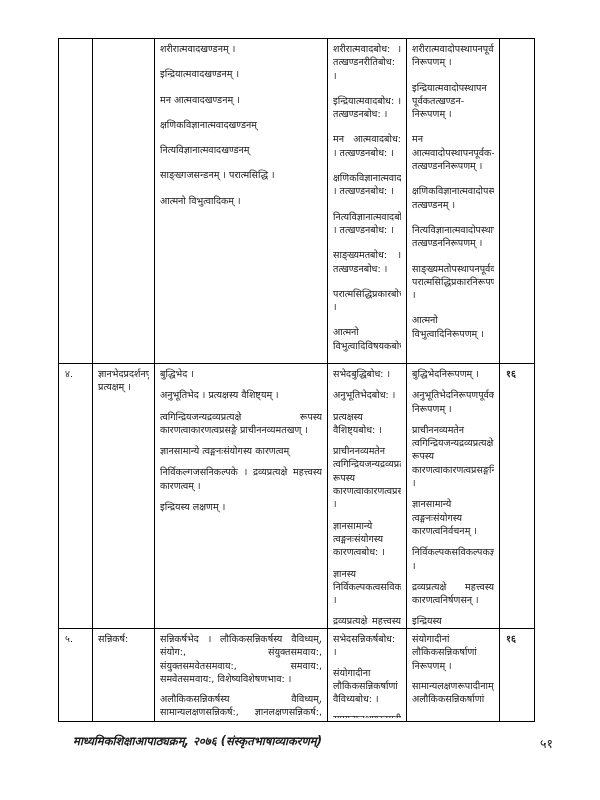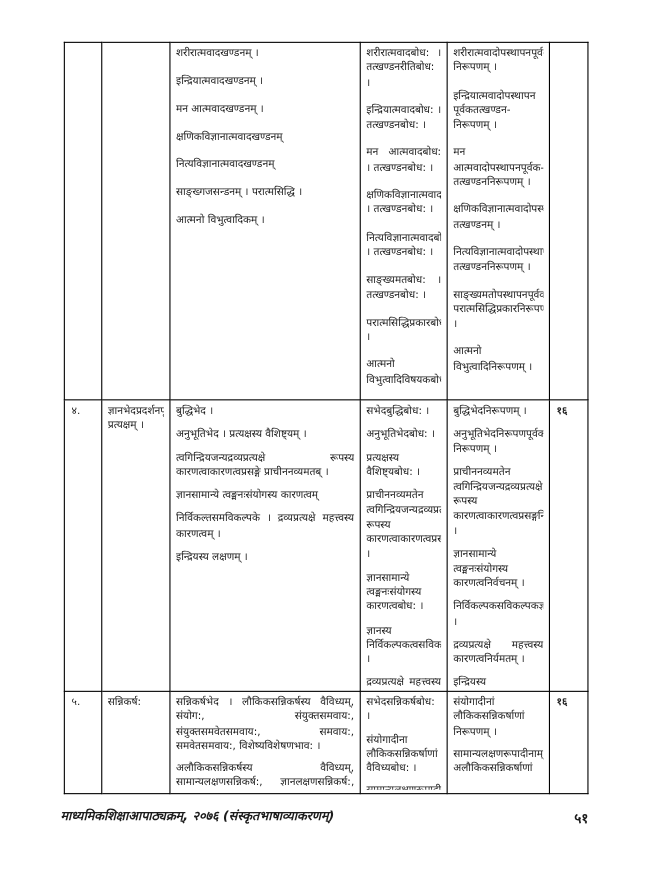--- a/index.html
+++ b/index.html
@@ -28,28 +28,28 @@
   tr.row-1 .cell{max-height:318px;}
   tr.row-2 .cell{max-height:258px;}
   tr.row-3 .cell{max-height:86px;}
   .cell p.cell-line{margin:0 0 0 0;text-align:justify;}
   tr.row-1 .cell p.cell-line{margin-bottom:12px;}
   tr.row-2 .cell p.cell-line{margin-bottom:8px;}
   tr.row-3 .cell p.cell-line{margin-bottom:7px;}
   td.serial-col{padding-left:6px;}
   td.marks-col{padding-left:6px;font-weight:bold;}
   .footer{
-    position:absolute;left:55px;top:733px;width:480px;
+    position:absolute;left:73px;top:733px;width:480px;
     display:flex;justify-content:space-between;align-items:flex-start;
   }
   .footer .footer-title{
     font-style:italic;font-weight:bold;font-size:11.5px;
   }
   .footer .footer-page{
-    font-weight:bold;font-size:12.5px;margin-top:2px;
+    font-weight:normal;font-size:12.5px;margin-top:2px;
   }
 </style>
 </head>
 <body>
 
 <div class="page">
 
   <table class="syllabus">
     <colgroup>
       <col style="width:34px">
@@ -109,23 +109,23 @@
       <td class="serial-col">
         <div class="cell">४.</div>
       </td>
       <td>
         <div class="cell">ज्ञानभेदप्रदर्शनपूर्वक प्रत्यक्षम् ।</div>
       </td>
       <td>
         <div class="cell">
               <p class="cell-line">बुद्धिभेद ।</p>
               <p class="cell-line">अनुभूतिभेद । प्रत्यक्षस्य वैशिष्ट्यम् ।</p>
-              <p class="cell-line">त्वगिन्द्रियजन्यद्रव्यप्रत्यक्षे रूपस्य कारणत्वाकारणत्वप्रसङ्गे प्राचीननव्यमतब् ।</p>
+              <p class="cell-line">त्वगिन्द्रियजन्यद्रव्यप्रत्यक्षे रूपस्य कारणत्वाकारणत्वप्रसङ्गे प्राचीननव्यमतखण् ।</p>
               <p class="cell-line">ज्ञानसामान्ये त्वङ्मनःसंयोगस्य कारणत्वम्</p>
-              <p class="cell-line">निर्विकल्तसमविकल्पके । द्रव्यप्रत्यक्षे महत्त्वस्य कारणत्वम् ।</p>
+              <p class="cell-line">निर्विकल्गजसनिकल्पके । द्रव्यप्रत्यक्षे महत्त्वस्य कारणत्वम् ।</p>
               <p class="cell-line">इन्द्रियस्य लक्षणम् ।</p>
             </div>
       </td>
       <td>
         <div class="cell">
               <p class="cell-line">सभेदबुद्धिबोध: ।</p>
               <p class="cell-line">अनुभूतिभेदबोध: ।</p>
               <p class="cell-line">प्रत्यक्षस्य वैशिष्ट्यबोध: ।</p>
               <p class="cell-line">प्राचीननव्यमतेन त्वगिन्द्रियजन्यद्रव्यप्रत्यक्षे रूपस्य कारणत्वाकारणत्वप्रसङ्गबोध: ।</p>
               <p class="cell-line">ज्ञानसामान्ये त्वङ्मनःसंयोगस्य कारणत्वबोध: ।</p>
@@ -133,21 +133,21 @@
               <p class="cell-line">द्रव्यप्रत्यक्षे महत्त्वस्य कारणत्वबोध: ।</p>
             </div>
       </td>
       <td>
         <div class="cell">
               <p class="cell-line">बुद्धिभेदनिरूपणम् ।</p>
               <p class="cell-line">अनुभूतिभेदनिरूपणपूर्वकप्रत्यक्षवैविध्य-निरूपणम् ।</p>
               <p class="cell-line">प्राचीननव्यमतेन त्वगिन्द्रियजन्यद्रव्यप्रत्यक्षे रूपस्य कारणत्वाकारणत्वप्रसङ्गनिरूपणम् ।</p>
               <p class="cell-line">ज्ञानसामान्ये त्वङ्मनःसंयोगस्य कारणत्वनिर्वचनम् ।</p>
               <p class="cell-line">निर्विकल्पकसविकल्पकज्ञाननिरूपणम् ।</p>
-              <p class="cell-line">द्रव्यप्रत्यक्षे महत्त्वस्य कारणत्वनिर्यमतम् ।</p>
+              <p class="cell-line">द्रव्यप्रत्यक्षे महत्त्वस्य कारणत्वनिर्षणसन् ।</p>
               <p class="cell-line">इन्द्रियस्य लक्षणनिरूपणम् ।</p>
             </div>
       </td>
       <td class="marks-col">
         <div class="cell">१६</div>
       </td>
     </tr>
     <tr class="row-3" style="height:93px;">
       <td class="serial-col">
         <div class="cell">५.</div>

